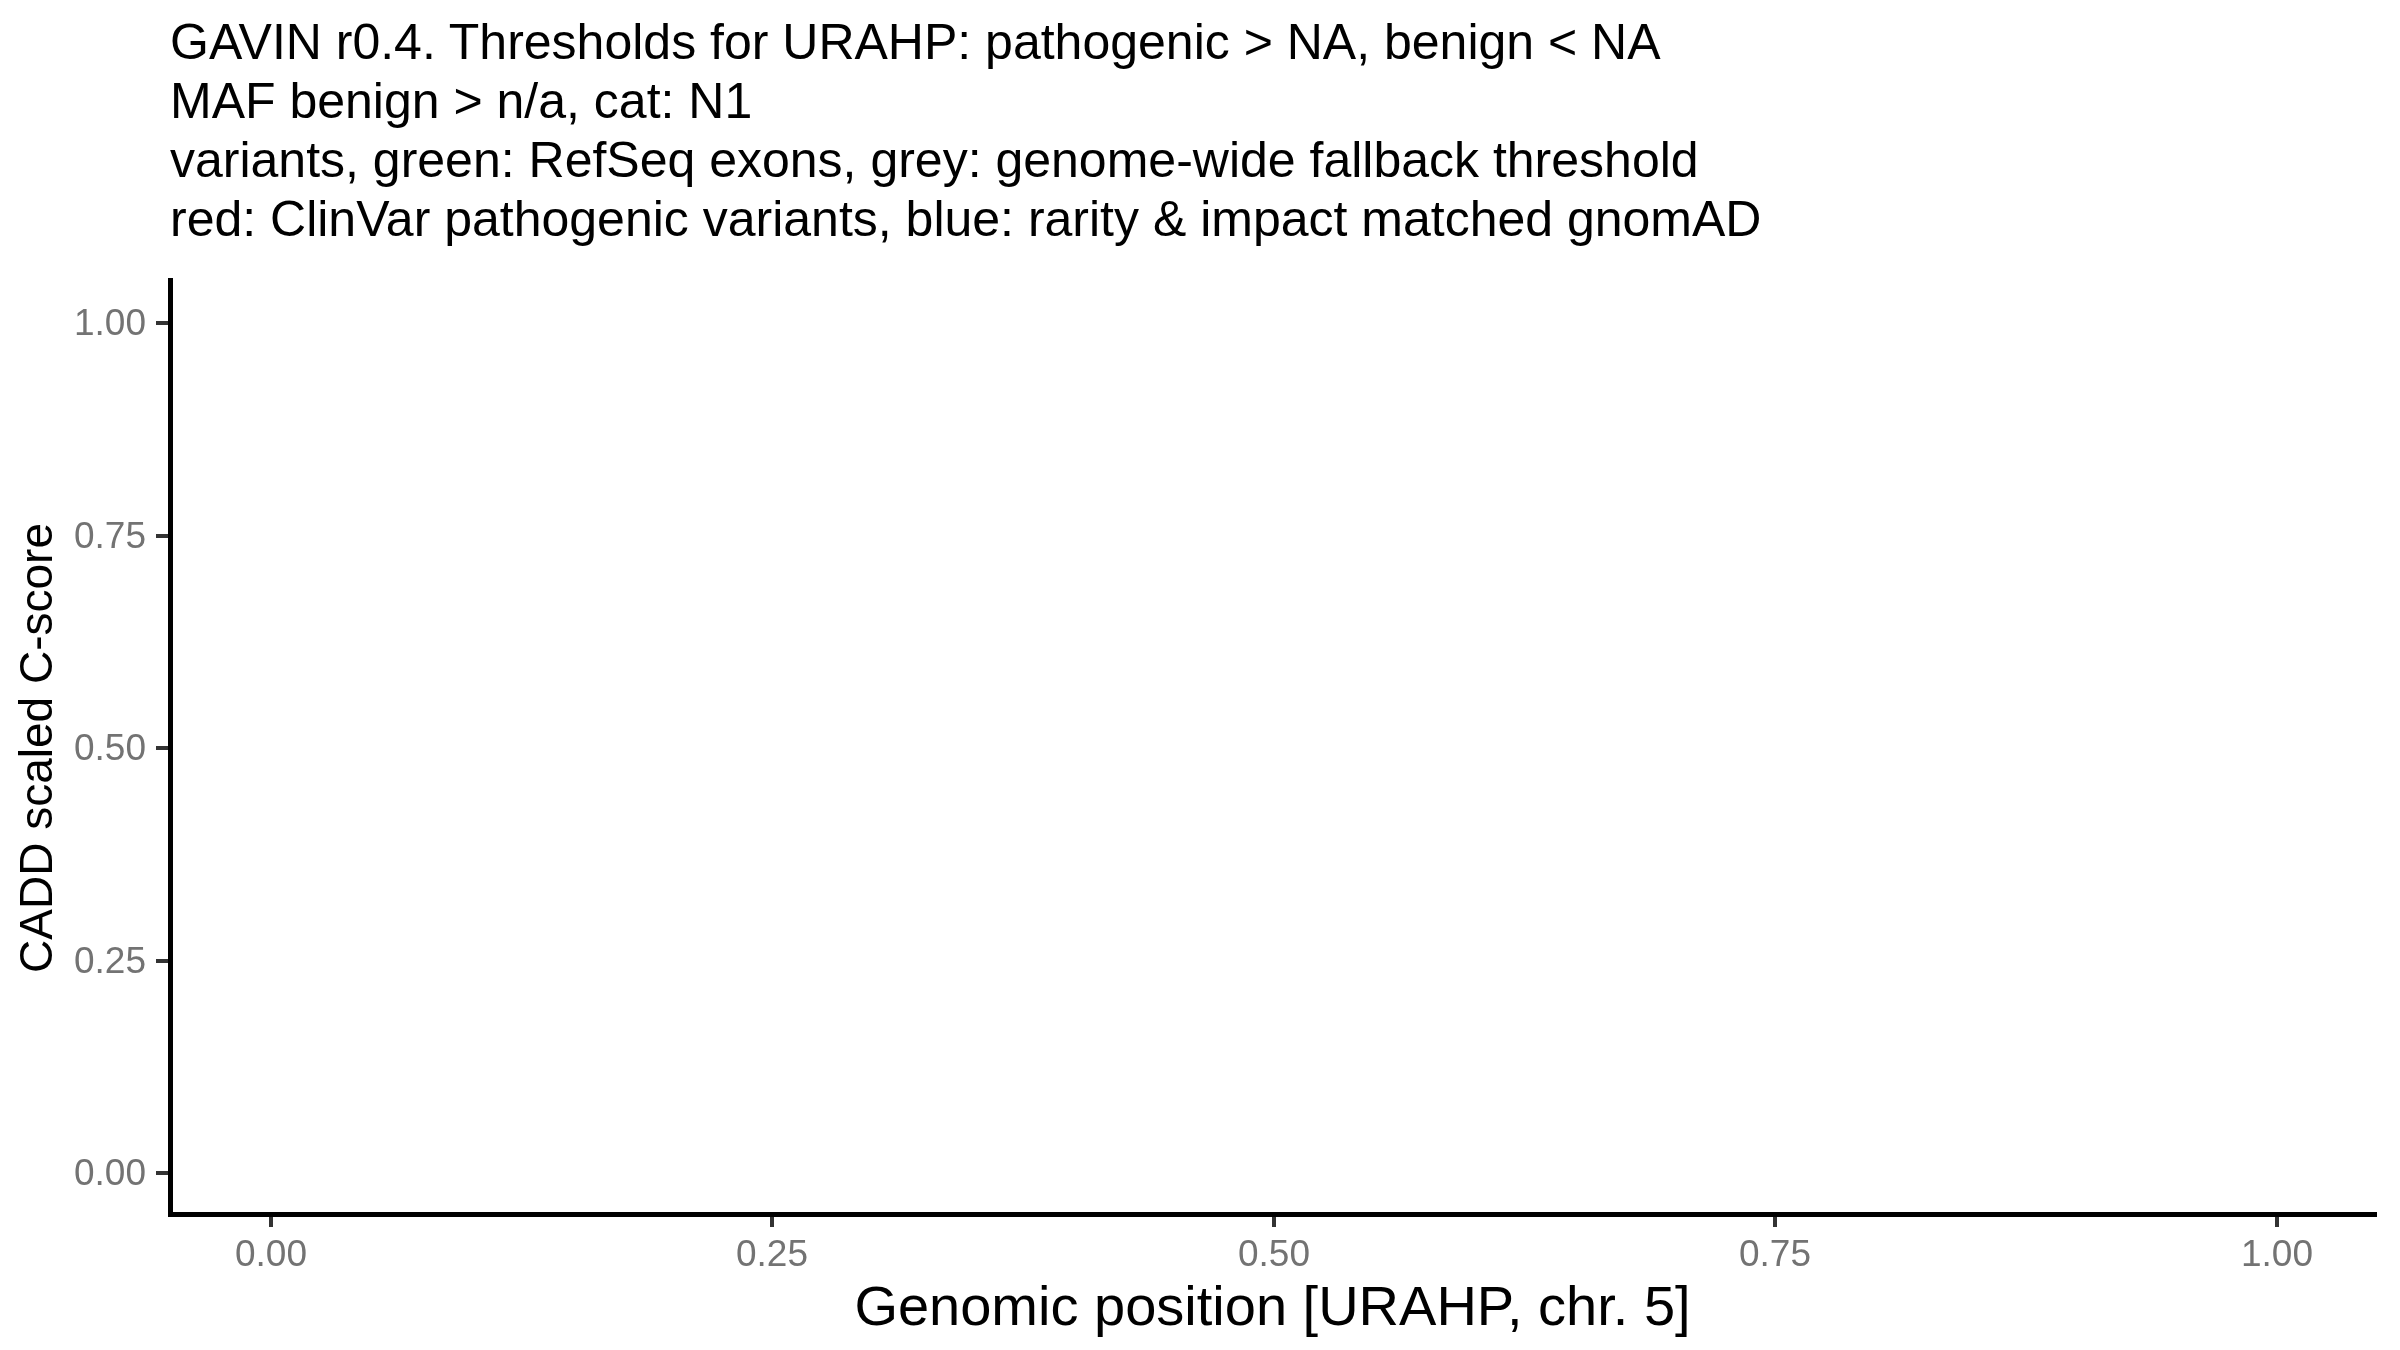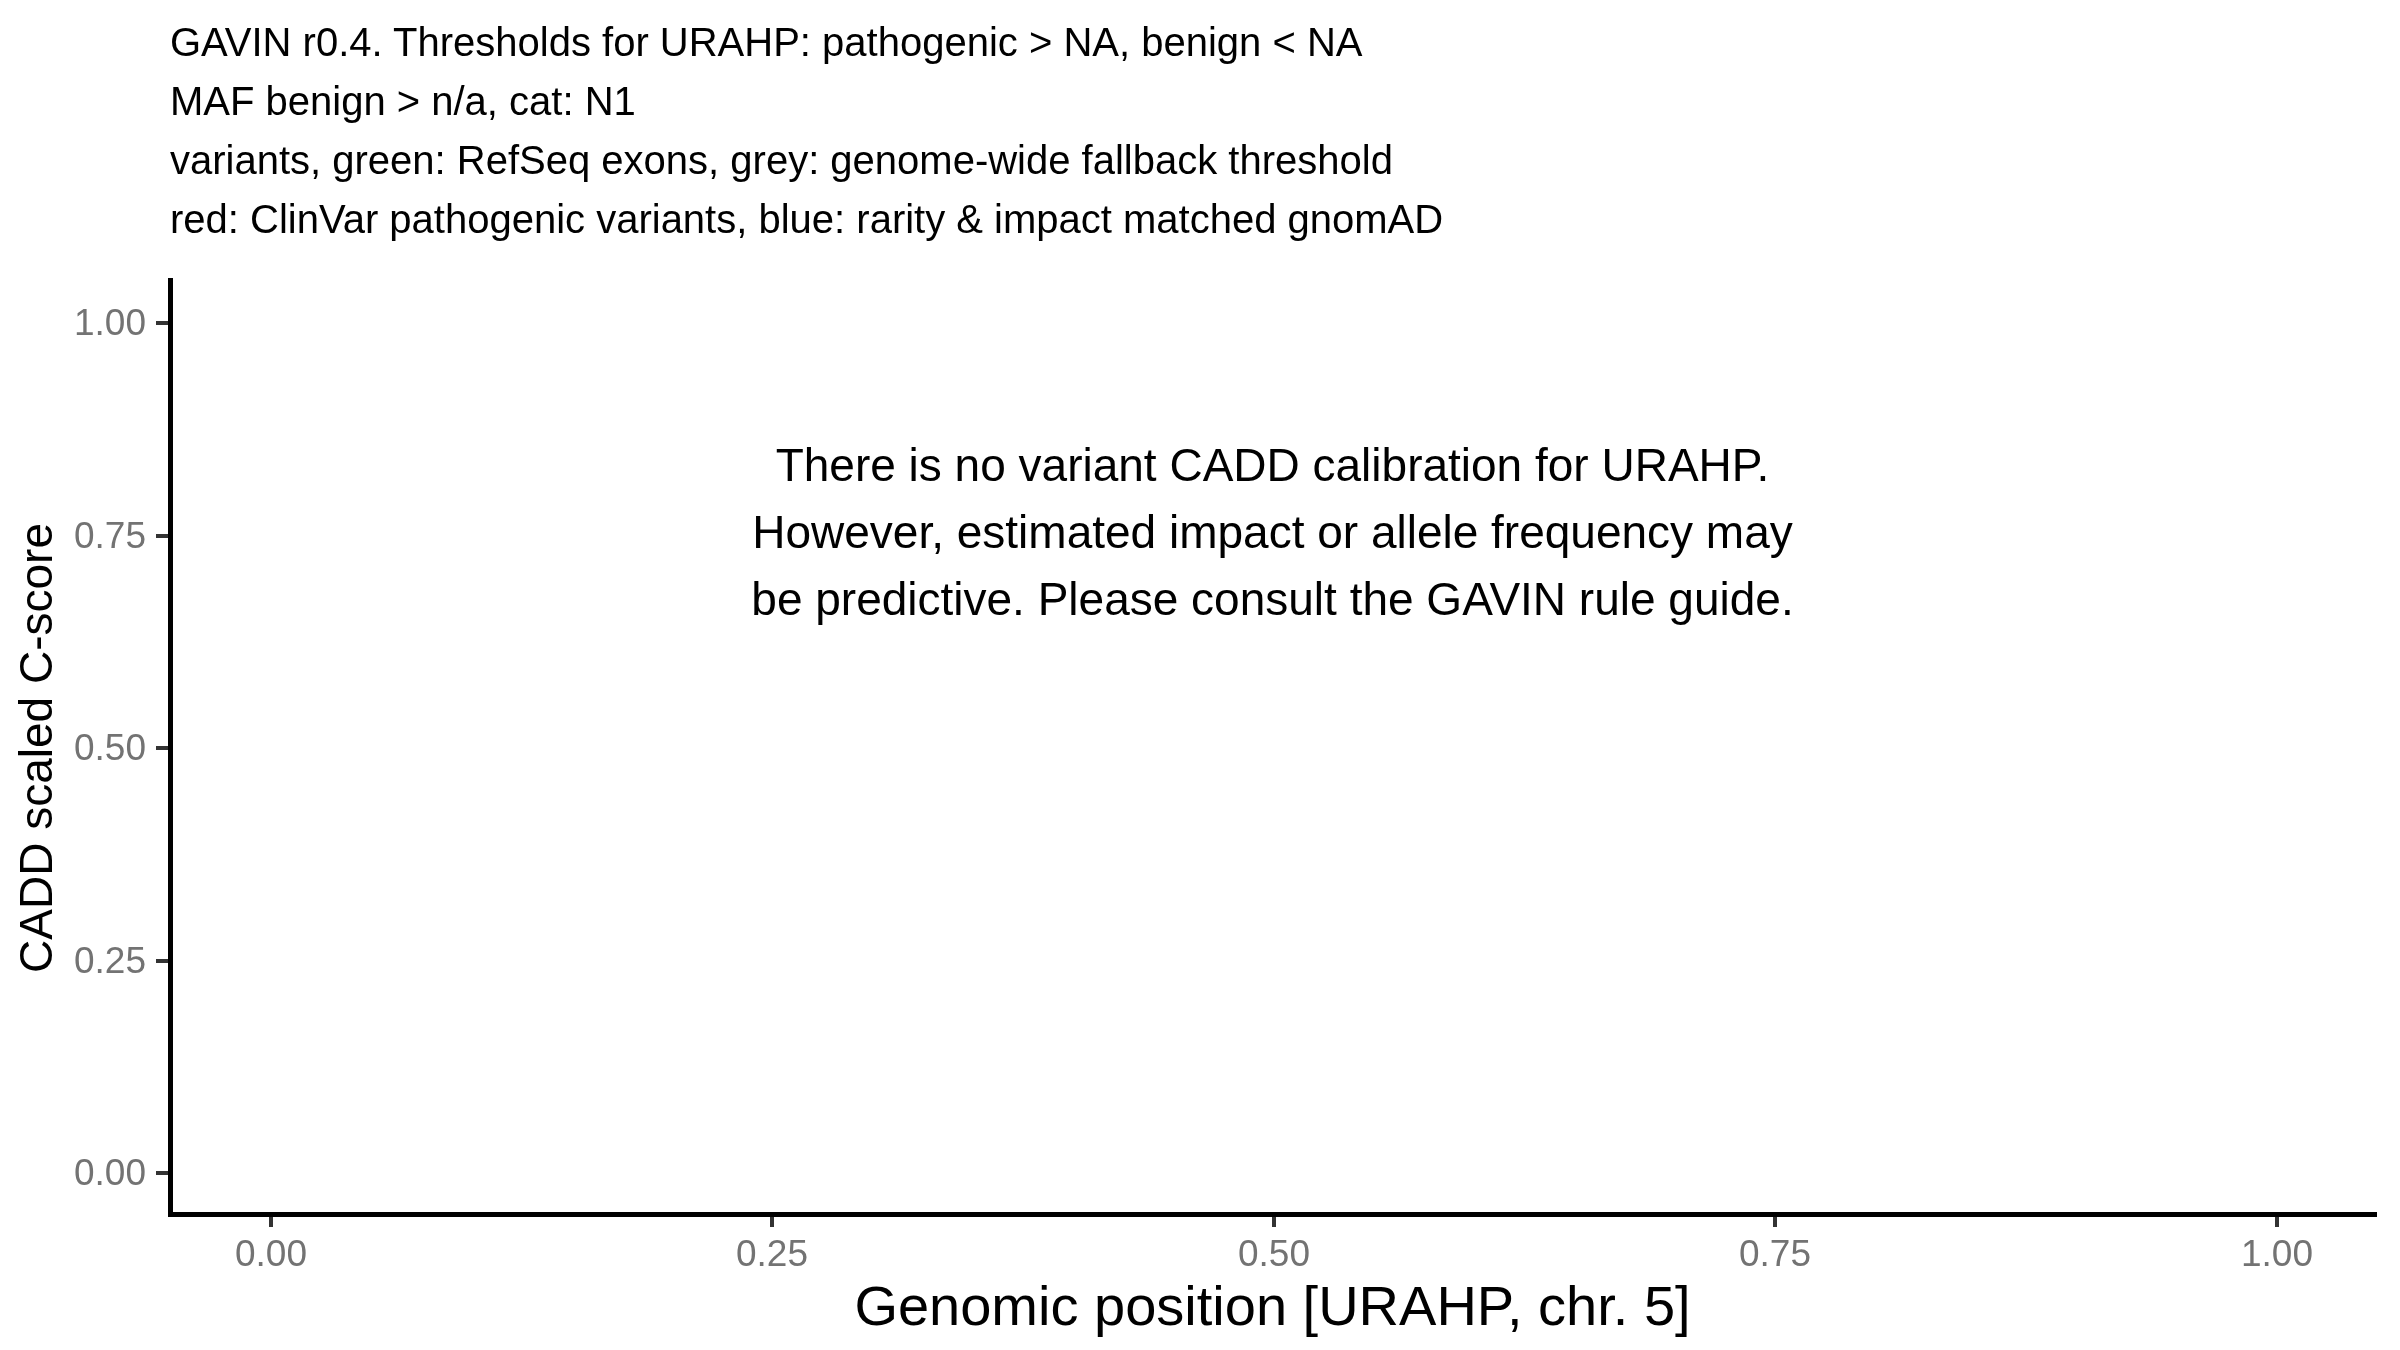--- a/index.html
+++ b/index.html
@@ -12,21 +12,21 @@
     width: 2400px;
     height: 1350px;
     background: #FFFFFF;
     font-family: "Liberation Sans", "DejaVu Sans", sans-serif;
     overflow: hidden;
   }
   .plot-title {
     position: absolute;
     left: 170px;
     top: 13px;
-    font-size: 40px;
+    font-size: 50px;
     line-height: 59px;
     color: #000000;
     white-space: nowrap;
   }
   .annotation {
     position: absolute;
     left: 168px;
     top: 432px;
     width: 2209px;
     text-align: center;
@@ -113,25 +113,20 @@
 
 <div class="figure">
 
   <div class="plot-title">
     <div>GAVIN r0.4. Thresholds for URAHP: pathogenic &gt; NA, benign &lt; NA</div>
     <div>MAF benign &gt; n/a, cat: N1</div>
     <div>variants, green: RefSeq exons, grey: genome-wide fallback threshold</div>
     <div>red: ClinVar pathogenic variants, blue: rarity &amp; impact matched gnomAD</div>
   </div>
 
-  <div class="annotation">
-    <div>There is no variant CADD calibration for URAHP.</div>
-    <div>However, estimated impact or allele frequency may</div>
-    <div>be predictive. Please consult the GAVIN rule guide.</div>
-  </div>
 
   <div class="axis-line axis-line-y"></div>
   <div class="axis-line axis-line-x"></div>
 
   <div class="tick-mark y" style="top:321px"></div>
   <div class="tick-mark y" style="top:534px"></div>
   <div class="tick-mark y" style="top:746px"></div>
   <div class="tick-mark y" style="top:959px"></div>
   <div class="tick-mark y" style="top:1171px"></div>
 

